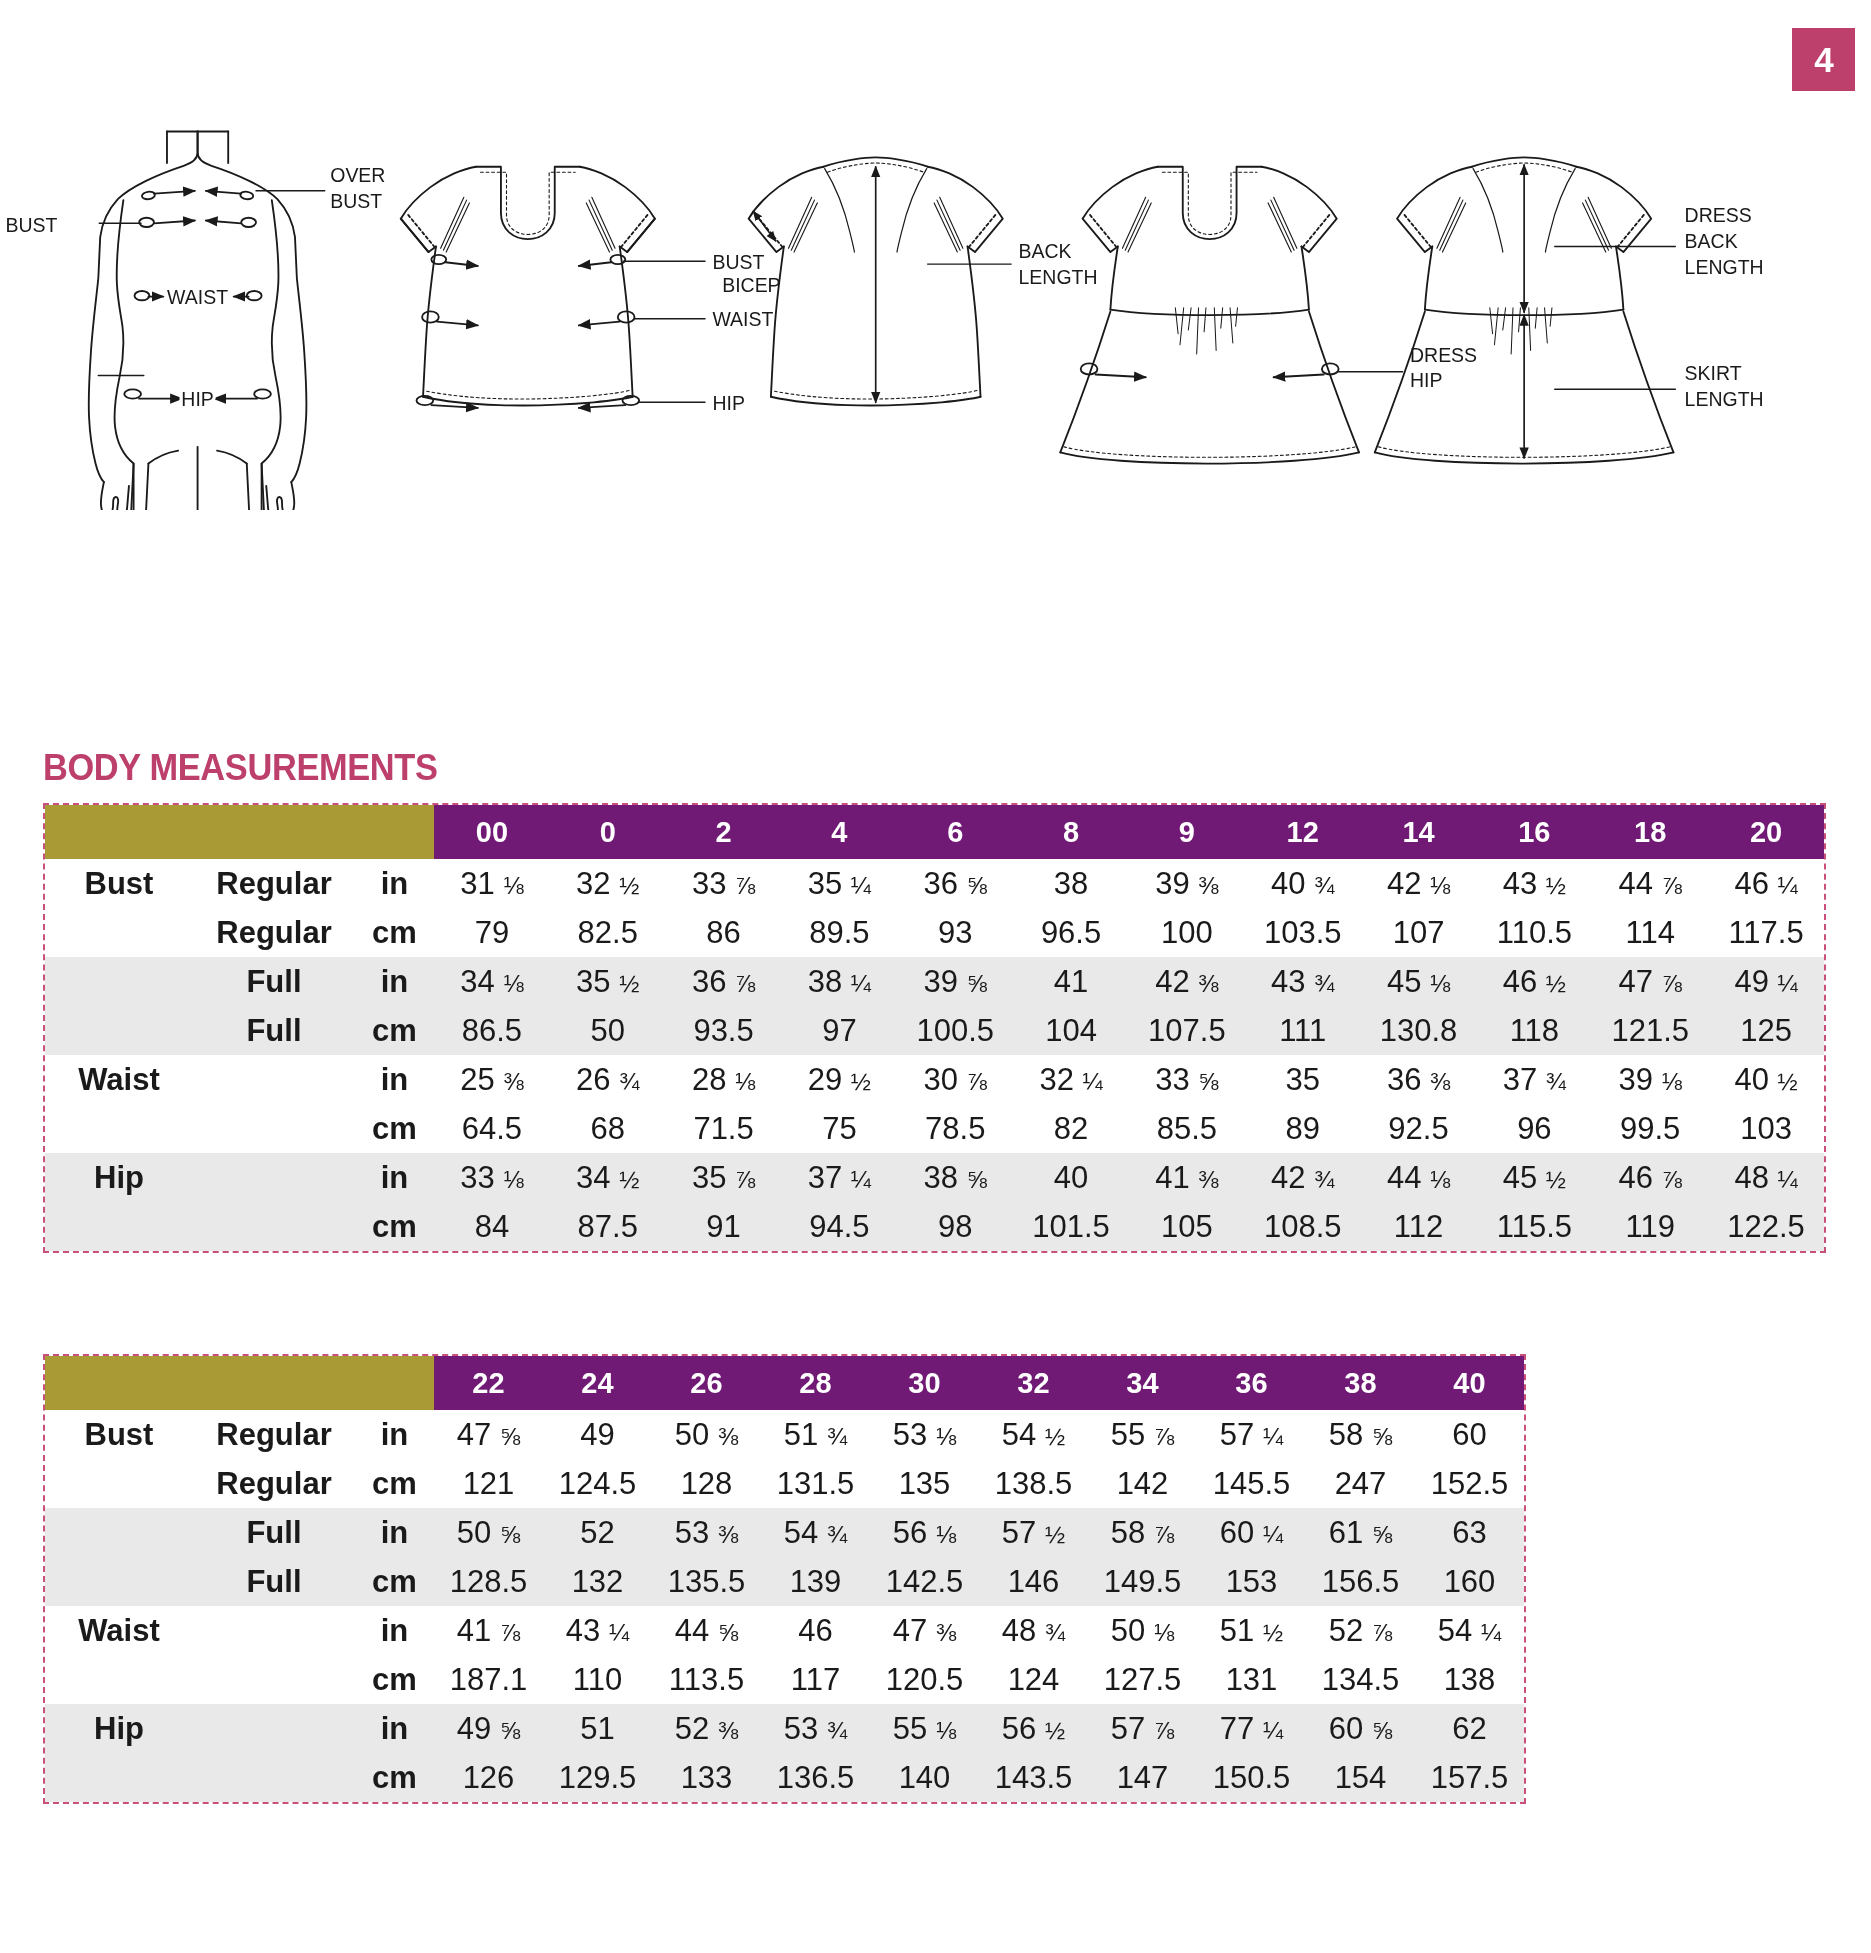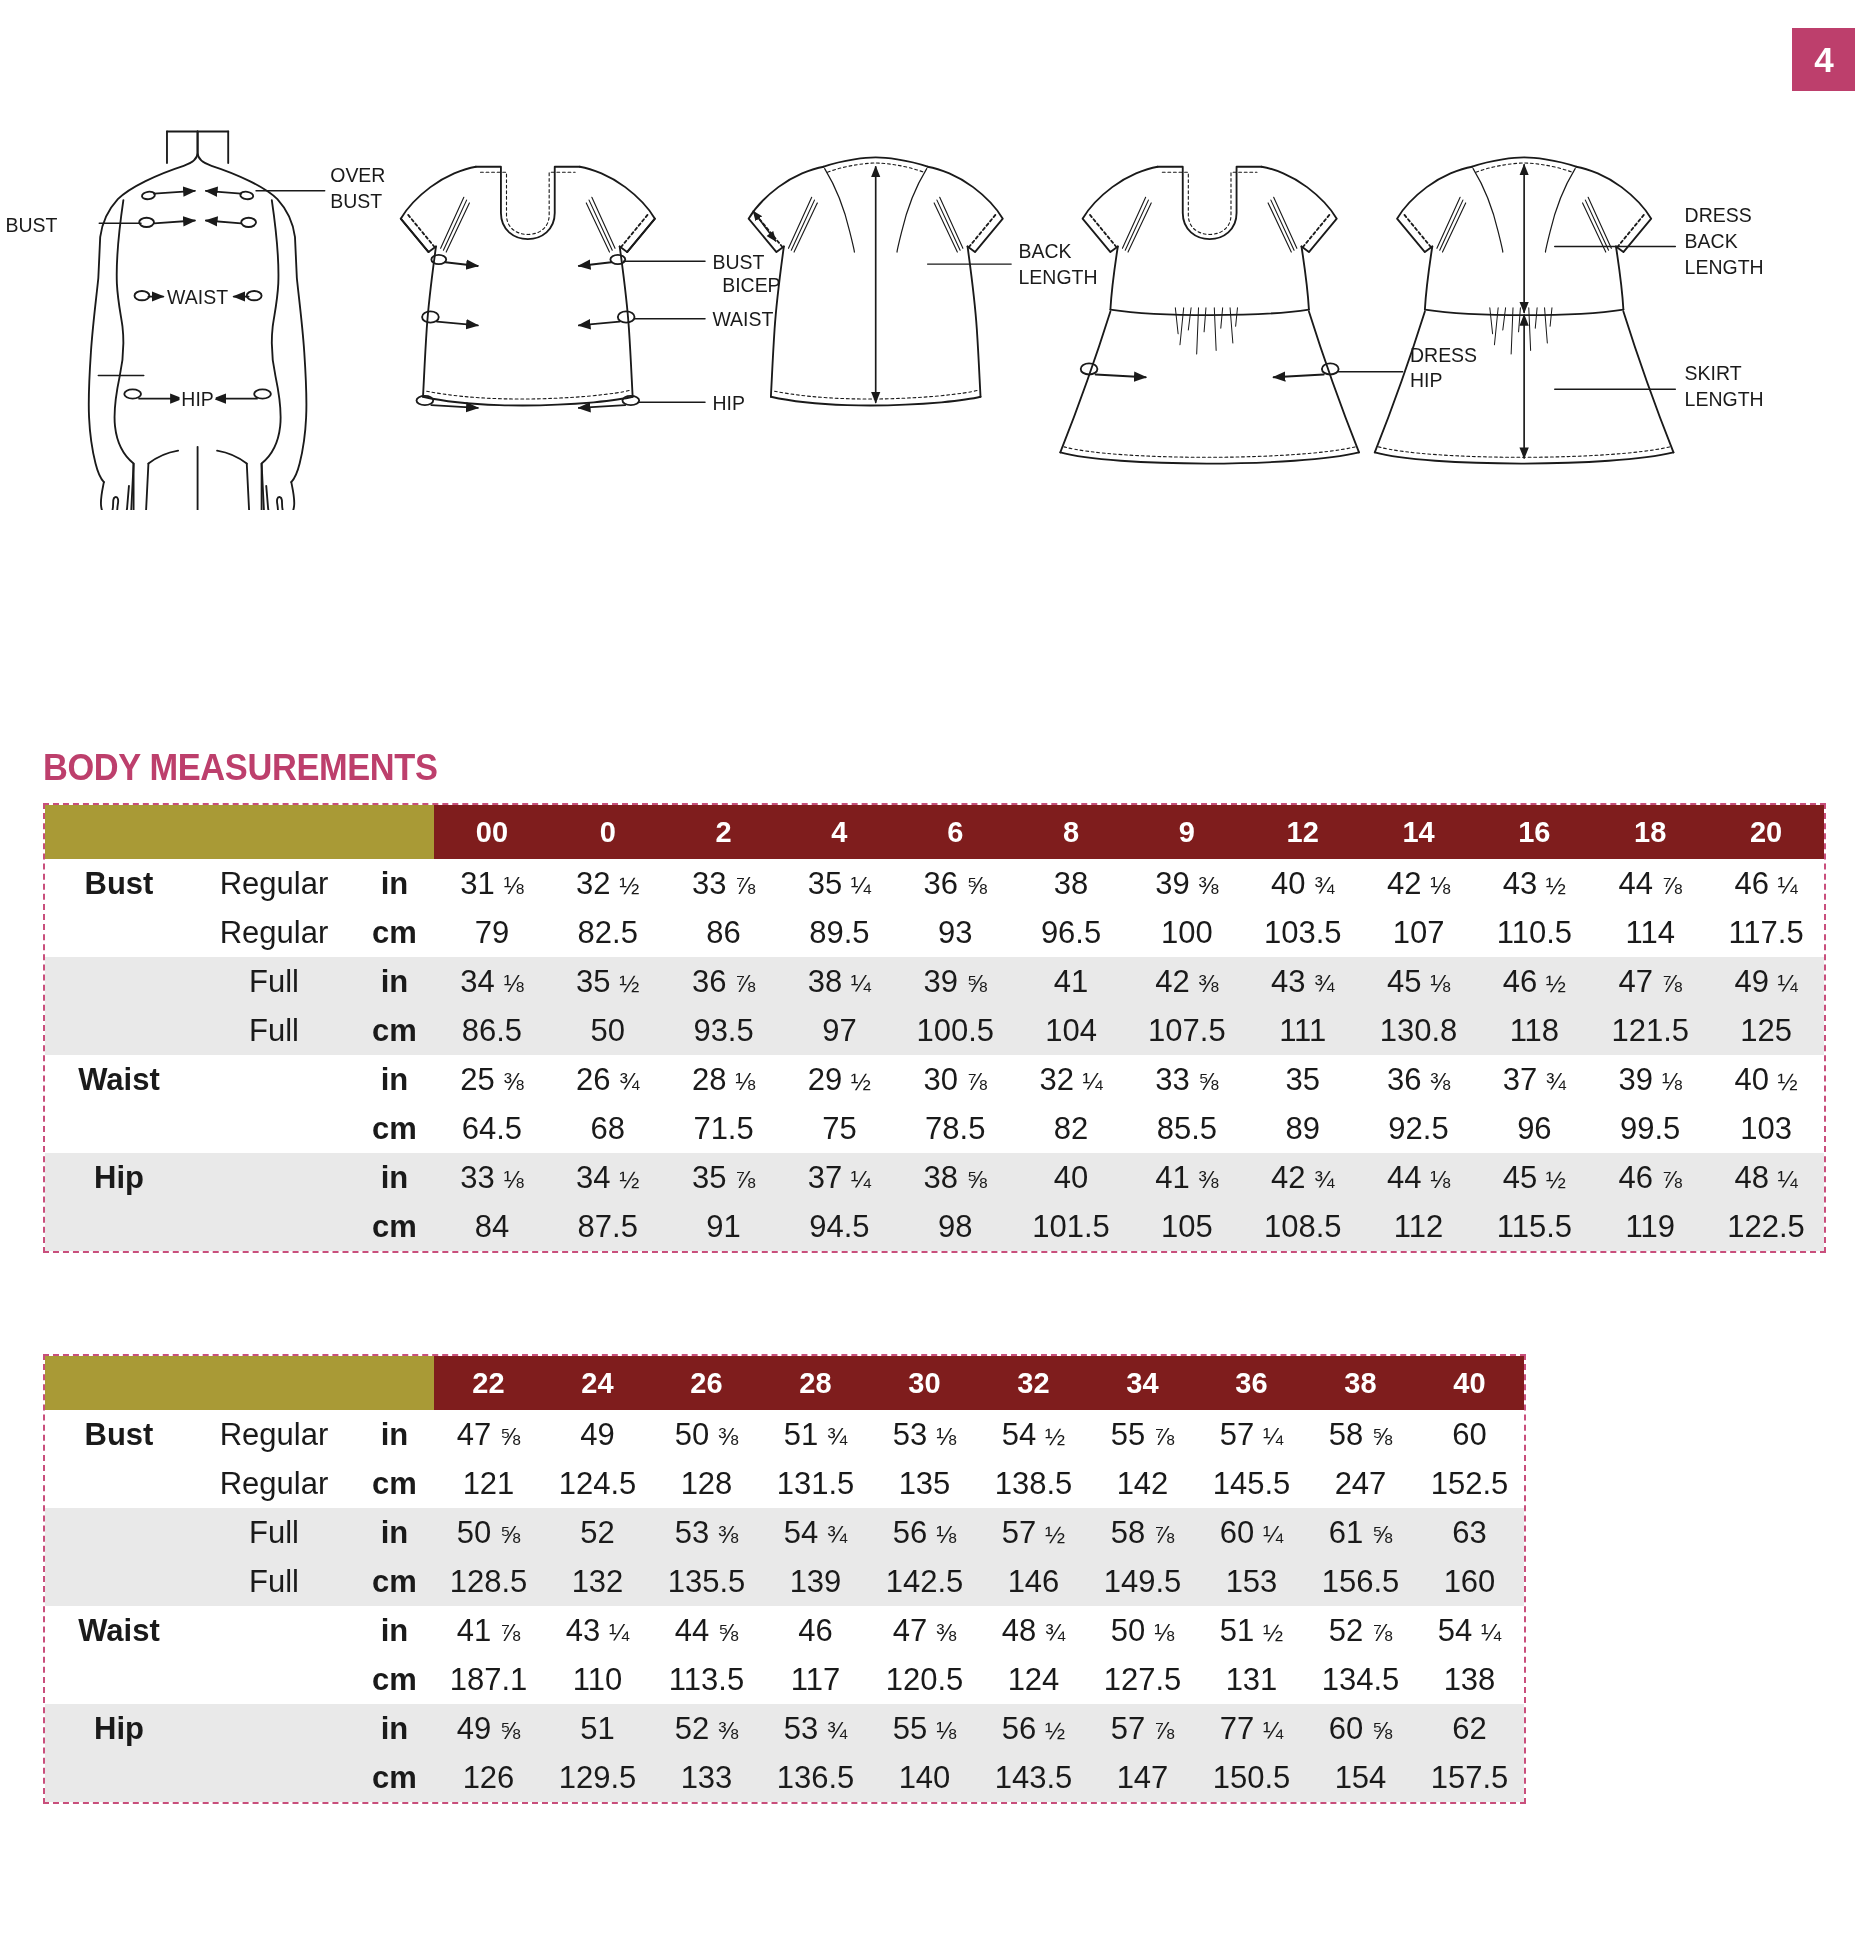--- a/index.html
+++ b/index.html
@@ -78,39 +78,39 @@
     padding: 0;
     margin: 0;
     font-size: 31px;
     text-align: center;
     vertical-align: middle;
     height: 49px;
     white-space: nowrap;
     font-stretch: condensed;
   }
   table.meas thead th {
-    background: #7f1d1d;
+    background: #701a75;
     color: #ffffff;
     font-weight: bold;
     font-size: 29px;
     height: 54px;
   }
   table.meas thead th.lbl { background: #a99a36; }
 
   td.group {
     text-align: left;
     padding-left: 11px;
     font-weight: bold;
     font-size: 32px;
   }
   td.sub {
     text-align: left;
     padding-left: 7.4px;
     font-size: 31px;
-    font-weight: normal;
+    font-weight: bold;
   }
   td.unit {
     text-align: center;
     font-size: 29px;
     font-weight: bold;
   }
   tr.shaded td { background: #e9e9e9; }
   tr.plain td { background: #ffffff; }
 
   .num { font-variant-numeric: normal; }

